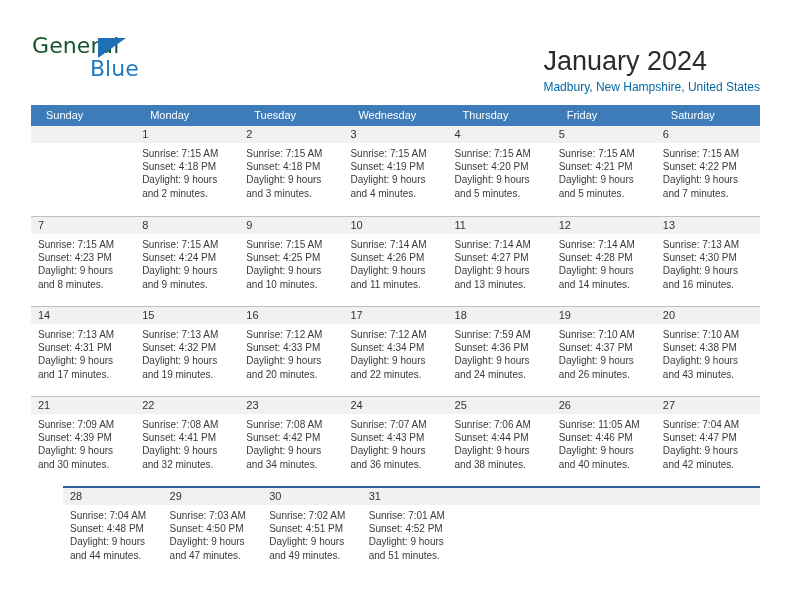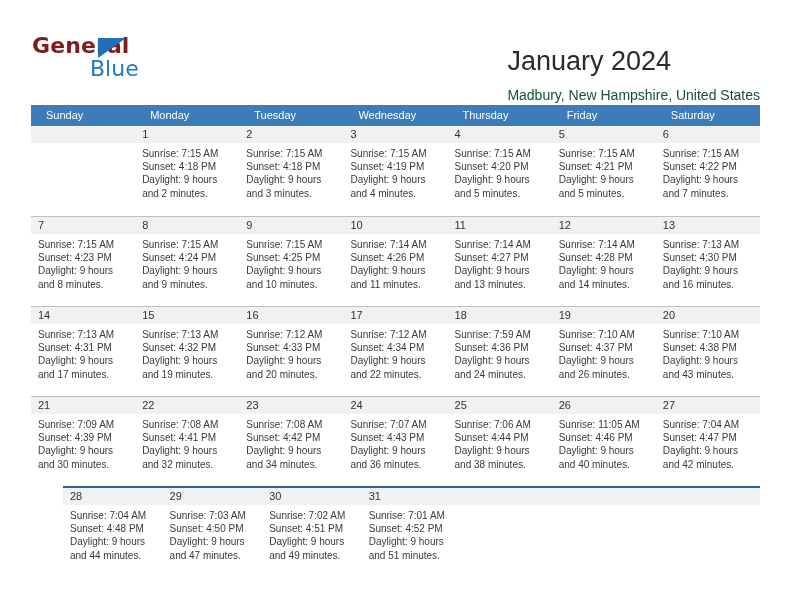--- a/index.html
+++ b/index.html
@@ -29,25 +29,25 @@
   }
   .logo {
     position: absolute;
     left: 0;
     top: 6px;
     width: 180px;
     height: 58px;
   }
   .logo-general {
     font-size: 22px;
-    color: #7f1d1d;
+    color: #14532d;
     letter-spacing: 0.1px;
     line-height: 24px;
     font-family: "DejaVu Sans", sans-serif;
-    font-weight: 700;
+    font-weight: 400;
   }
   .logo-tri {
     position: absolute;
     left: 66px;
     top: 4px;
     width: 0;
     height: 0;
     border-left: 28px solid #1f6fb5;
     border-bottom: 20px solid transparent;
   }
@@ -68,23 +68,22 @@
     text-align: left;
   }
   .cal-title {
     font-size: 27px;
     color: #2b2b2b;
     line-height: 34px;
     white-space: nowrap;
     font-weight: 400;
   }
   .cal-subtitle {
-    margin-top: 8px;
-    font-size: 14px;
-    color: #14532d;
+    font-size: 12px;
+    color: #0369a1;
     line-height: 18px;
     white-space: nowrap;
   }
 
   
   .calendar {
     position: absolute;
     left: 31px;
     top: 105px;
     width: 729px;

